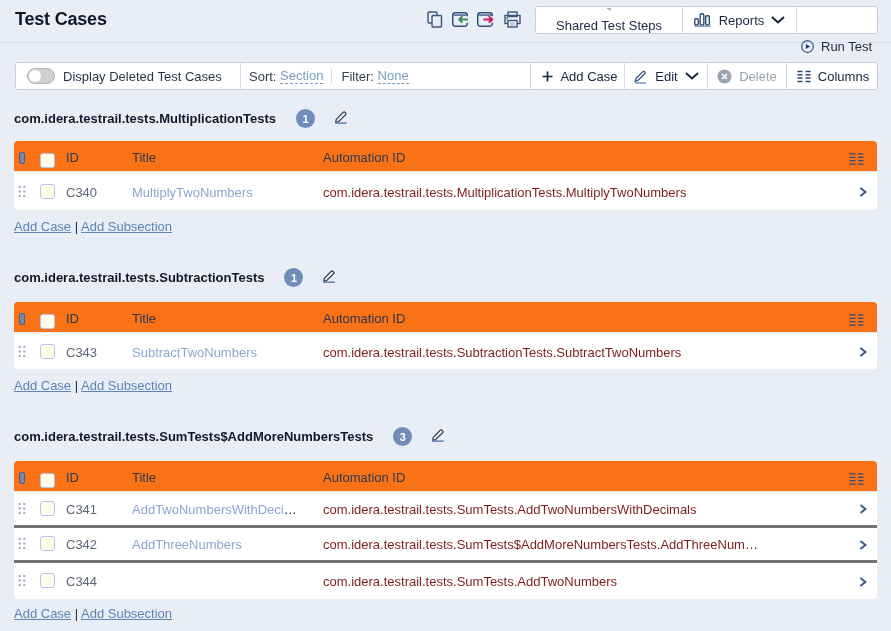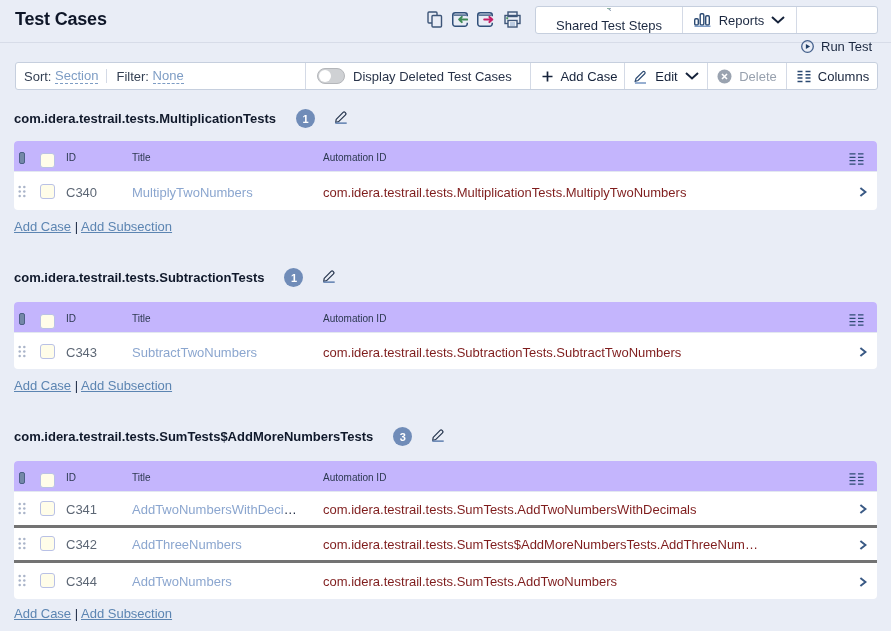--- a/index.html
+++ b/index.html
@@ -29,21 +29,21 @@
 .tb-add { width:94px; padding-left:5px; }
 .tb-edit { width:83px;text-align:center; }
 .tb-del { width:79px; color:#98a1ae; }
 .tb-cols { flex:1; padding-left:2px; }
 
 .sechead { position:absolute; left:14px; display:flex; align-items:center; gap:20px; font-size:13px; font-weight:bold; color:#10192b; }
 .sechead svg { margin-top:-3px; }
 .badge { display:inline-flex; align-items:center; justify-content:center; min-width:19px; height:19px; border-radius:10px; background:#708cb8; color:#fff; font-size:11px; font-weight:bold; padding:0 2px; }
 
 .tbl { position:absolute; left:14px; width:863px; background:#fff; border-radius:4px; overflow:hidden; }
-.thead { height:31px; background:#c4b5fd; border-bottom:1px solid #e3e8f0; display:flex; align-items:center; position:relative; font-size:10px; color:#2c3850; }
+.thead { height:31px; background:#f97316; border-bottom:1px solid #e3e8f0; display:flex; align-items:center; position:relative; font-size:13px; color:#2c3850; }
 .trow { height:35px; border-bottom:3px solid #737373; display:flex; align-items:center; position:relative; font-size:13px; }
 .trow:last-child { border-bottom:none; }
 .colicon { position:absolute; left:5px; top:11px; width:6px; height:12px; background:#7488a8; border:1px solid #4d6186; border-radius:2px; }
 .cb { position:absolute; left:26px; top:50%; margin-top:-7.5px; width:15px; height:15px; background:#fffde9; border:1px solid #b9c1e6; border-radius:3px; }
 .thead .cb { top:11.5px; margin-top:0; }
 .c-id { position:absolute; left:52px; margin-top:2px; }
 .c-title { position:absolute; left:118px; margin-top:2px; width:171px; overflow:hidden; text-overflow:ellipsis; white-space:nowrap; }
 .c-auto { position:absolute; left:309px; margin-top:2px; width:435px; overflow:hidden; text-overflow:ellipsis; white-space:nowrap; color:#7f1d1d; }
 .hicon { position:absolute; right:13px; top:50%; margin-top:-3.5px; }
 .chev { position:absolute; right:10px; top:50%; margin-top:-4px; }
@@ -115,31 +115,31 @@
   <div class="seg s3">
     <svg width="13" height="13" viewBox="0 0 13 13" fill="none">
       <circle cx="6.5" cy="6.5" r="5.8" stroke="#44608c" stroke-width="1.3"></circle>
       <path d="M4.9 4 L9.1 6.5 L4.9 9 Z" fill="#1e3c64"></path>
     </svg>
     <span>Run Test</span>
   </div>
 </div>
 
 <div class="toolbar">
+  <div class="tb-seg tb-toggle">
+    <span class="toggle"></span>
+    <span style="color:#29344a">Display Deleted Test Cases</span>
+  </div>
   <div class="tb-seg tb-sort">
     <span>Sort:&nbsp;</span>
       <a class="dashlink" href="#">Section</a>
     <span class="vsep"></span>
     <span>Filter:&nbsp;</span>
       <a class="dashlink" href="#">None</a>
   </div>
-  <div class="tb-seg tb-toggle">
-    <span class="toggle"></span>
-    <span style="color:#29344a">Display Deleted Test Cases</span>
-  </div>
   <div class="tb-seg tb-btn tb-add">
     <svg width="11" height="11" viewBox="0 0 11 11" stroke="#16233b" stroke-width="1.7">
         <path d="M5.5 0.5 V10.5 M0.5 5.5 H10.5"></path>
       </svg>
     <span>Add Case</span>
   </div>
   <div class="tb-seg tb-btn tb-edit">
     <svg width="15" height="15" viewBox="0 0 15 15" fill="none">
       <path d="M3 9.5 L9.7 2.8 a1.4 1.4 0 0 1 2 0 l0 0 a1.4 1.4 0 0 1 0 2 L5 11.5 l-2.8 0.8 Z" stroke="#2c4a72" stroke-width="1.2"></path>
       <path d="M2 14 h11" stroke="#7e9cc6" stroke-width="1.6"></path>
@@ -299,20 +299,19 @@
     <svg class="grip" width="8" height="13" viewBox="0 0 8 13" fill="#aab4c9">
         <circle cx="1.7" cy="2" r="1.25"></circle>
         <circle cx="6.3" cy="2" r="1.25"></circle>
         <circle cx="1.7" cy="6.5" r="1.25"></circle>
         <circle cx="6.3" cy="6.5" r="1.25"></circle>
         <circle cx="1.7" cy="11" r="1.25"></circle>
         <circle cx="6.3" cy="11" r="1.25"></circle>
       </svg>
       <span class="cb"></span>
     <span class="c-id rid">C344</span>
-    <span class="c-title"><a class="rlink" href="#">AddTwoNumbers</a></span>
     <span class="c-auto">com.idera.testrail.tests.SumTests.AddTwoNumbers</span>
     <svg class="chev" width="8" height="10" viewBox="0 0 8 10" fill="none" stroke="#3a5a85" stroke-width="2">
         <path d="M1.4 1 L6.5 5 L1.4 9"></path>
       </svg>
   </div>
 </div>
 <div class="addlinks" style="top:606px;"><a href="#">Add Case</a> | <a href="#">Add Subsection</a></div>
 
 </body></html>

